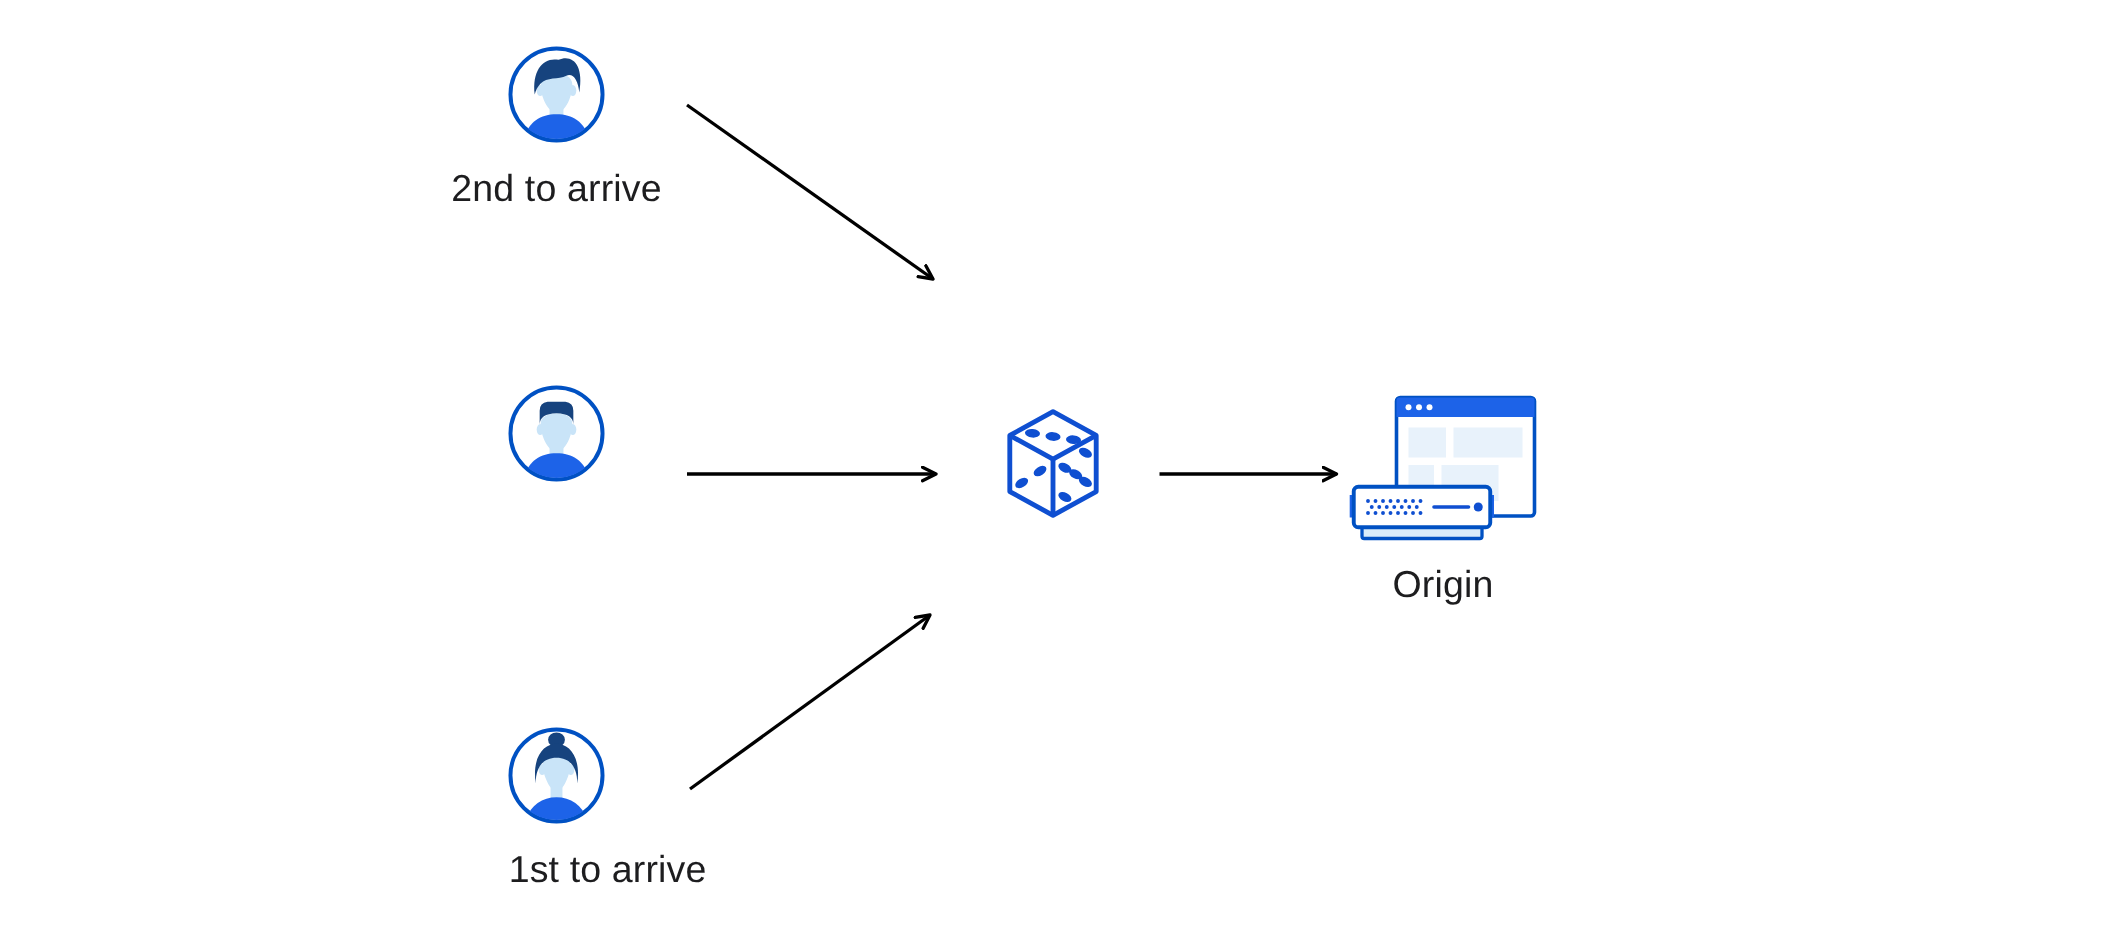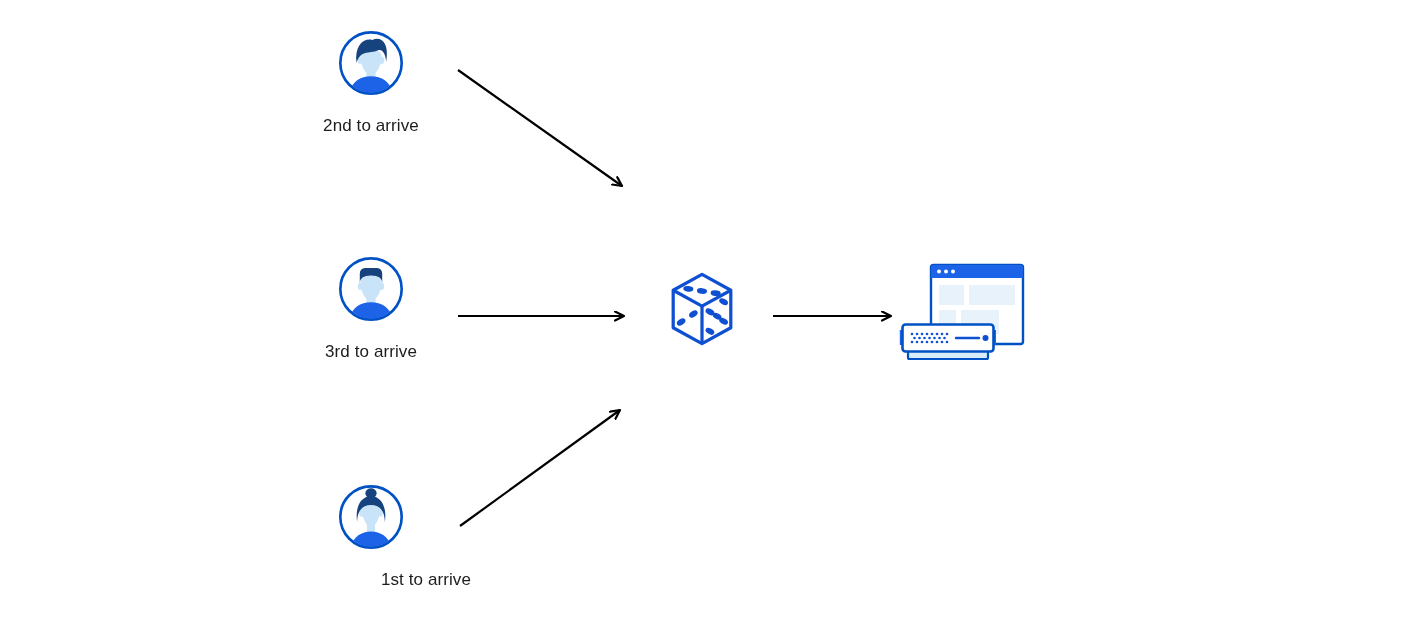--- a/index.html
+++ b/index.html
@@ -15,21 +15,21 @@
     position: absolute;
     left: 0; top: 0;
     width: 1405px; height: 633px;
     pointer-events: none;
   }
   .node { position: absolute; }
   .node-label {
     position: absolute;
     width: 200px;
     text-align: center;
-    font-size: 17px;
+    font-size: 25px;
     line-height: 24px;
     color: #1d1d1f;
     letter-spacing: 0.1px;
   }
 </style>
 </head>
 <body>
 
 <div class="canvas">
 
@@ -84,21 +84,20 @@
       <g clip-path="url(#clipB)">
         <path d="M43,58 L43,78 L57,78 L57,58 Z" fill="#c9e4f8"></path>
         <path d="M16,102 C18,80 32,70 50,70 C68,70 82,80 84,102 Z" fill="#1d63e8"></path>
         <ellipse cx="33.5" cy="46" rx="3.5" ry="5.5" fill="#c9e4f8"></ellipse>
         <ellipse cx="66.5" cy="46" rx="3.5" ry="5.5" fill="#c9e4f8"></ellipse>
         <path d="M34,40 C34,26 66,26 66,40 C66,45 65,50 63,55 C60,63 55,68 50,68 C45,68 40,63 37,55 C35,50 34,45 34,40 Z" fill="#c9e4f8"></path>
         <path d="M33,41 L33,27 Q33,19 41,18 L59,18 Q67,19 67,27 L67,41 Q67,30 50,29.5 Q33,30 33,41 Z" fill="#16437e"></path>
       </g>
     </svg>
   </div>
-  <div class="node-label" style="left:271px; top:340px;">3rd to arrive</div>
 
   <div class="node" style="left:338px; top:484px; width:66px; height:66px;">
     <svg width="66" height="66" viewBox="0 0 100 100">
       <defs>
           <clipPath id="clipC">
             <circle cx="50" cy="50" r="45"></circle>
           </clipPath>
         </defs>
       <circle cx="50" cy="50" r="46.5" fill="#ffffff" stroke="#0051c3" stroke-width="4"></circle>
       <g clip-path="url(#clipC)">
@@ -182,14 +181,15 @@
             <circle cx="33" cy="80" r="1.3"></circle>
             <circle cx="38" cy="80" r="1.3"></circle>
             <circle cx="43" cy="80" r="1.3"></circle>
             <circle cx="48" cy="80" r="1.3"></circle>
         </g>
         <line x1="57" y1="76" x2="80" y2="76" stroke="#0f4fd1" stroke-width="2.4" stroke-linecap="round"></line>
         <circle cx="86.5" cy="76" r="3" fill="#0f4fd1"></circle>
       </g>
     </svg>
   </div>
+  <div class="node-label" style="left:862px; top:378px;">Origin</div>
 
 </div>
 
 </body></html>

